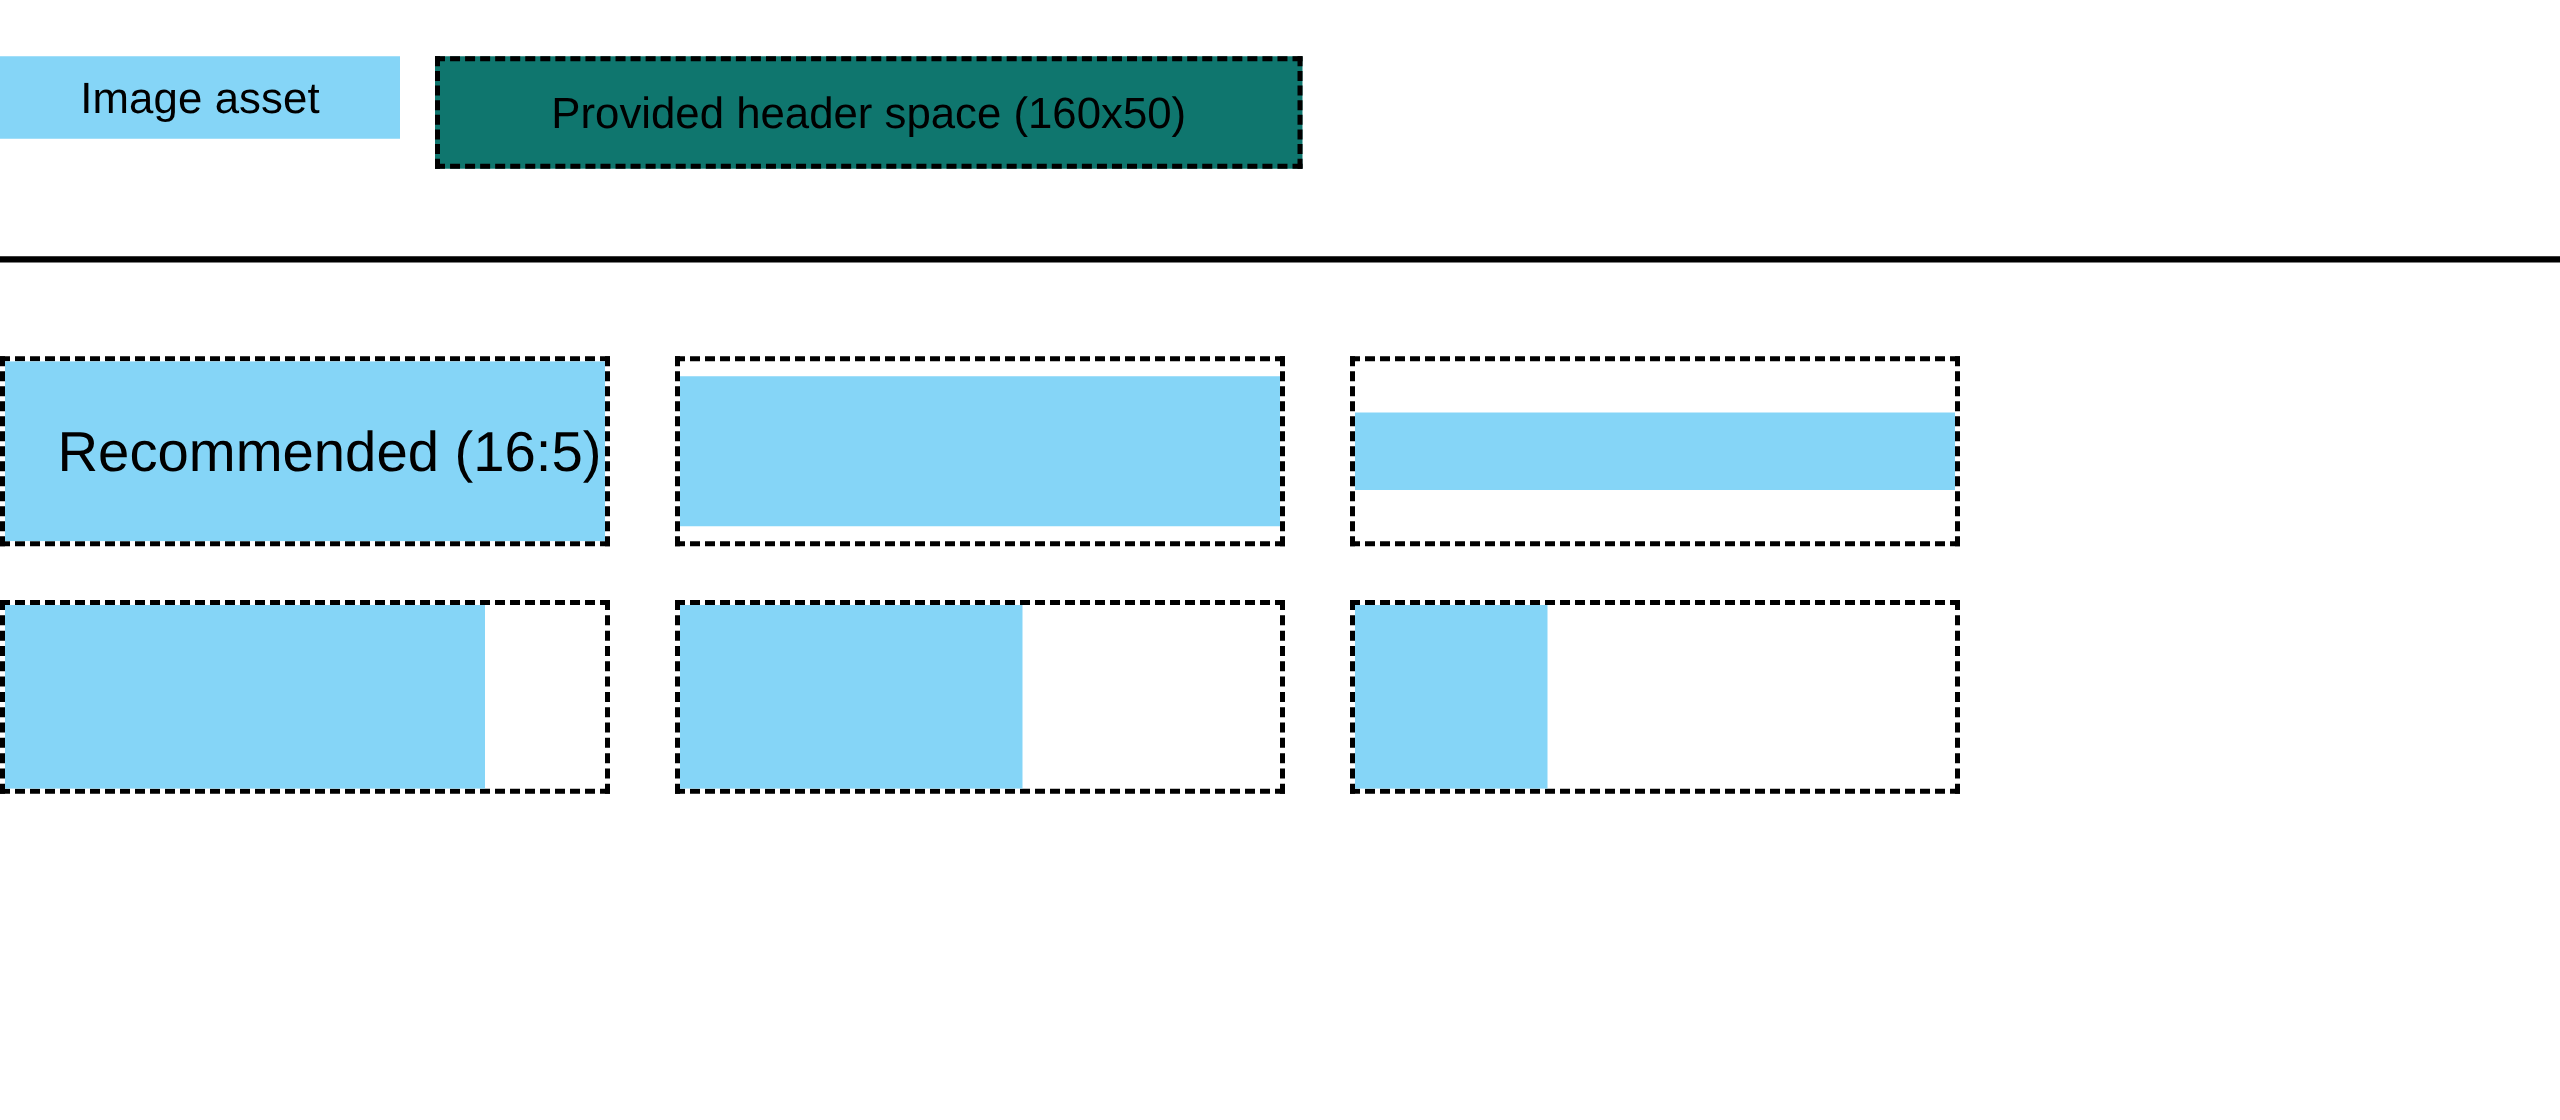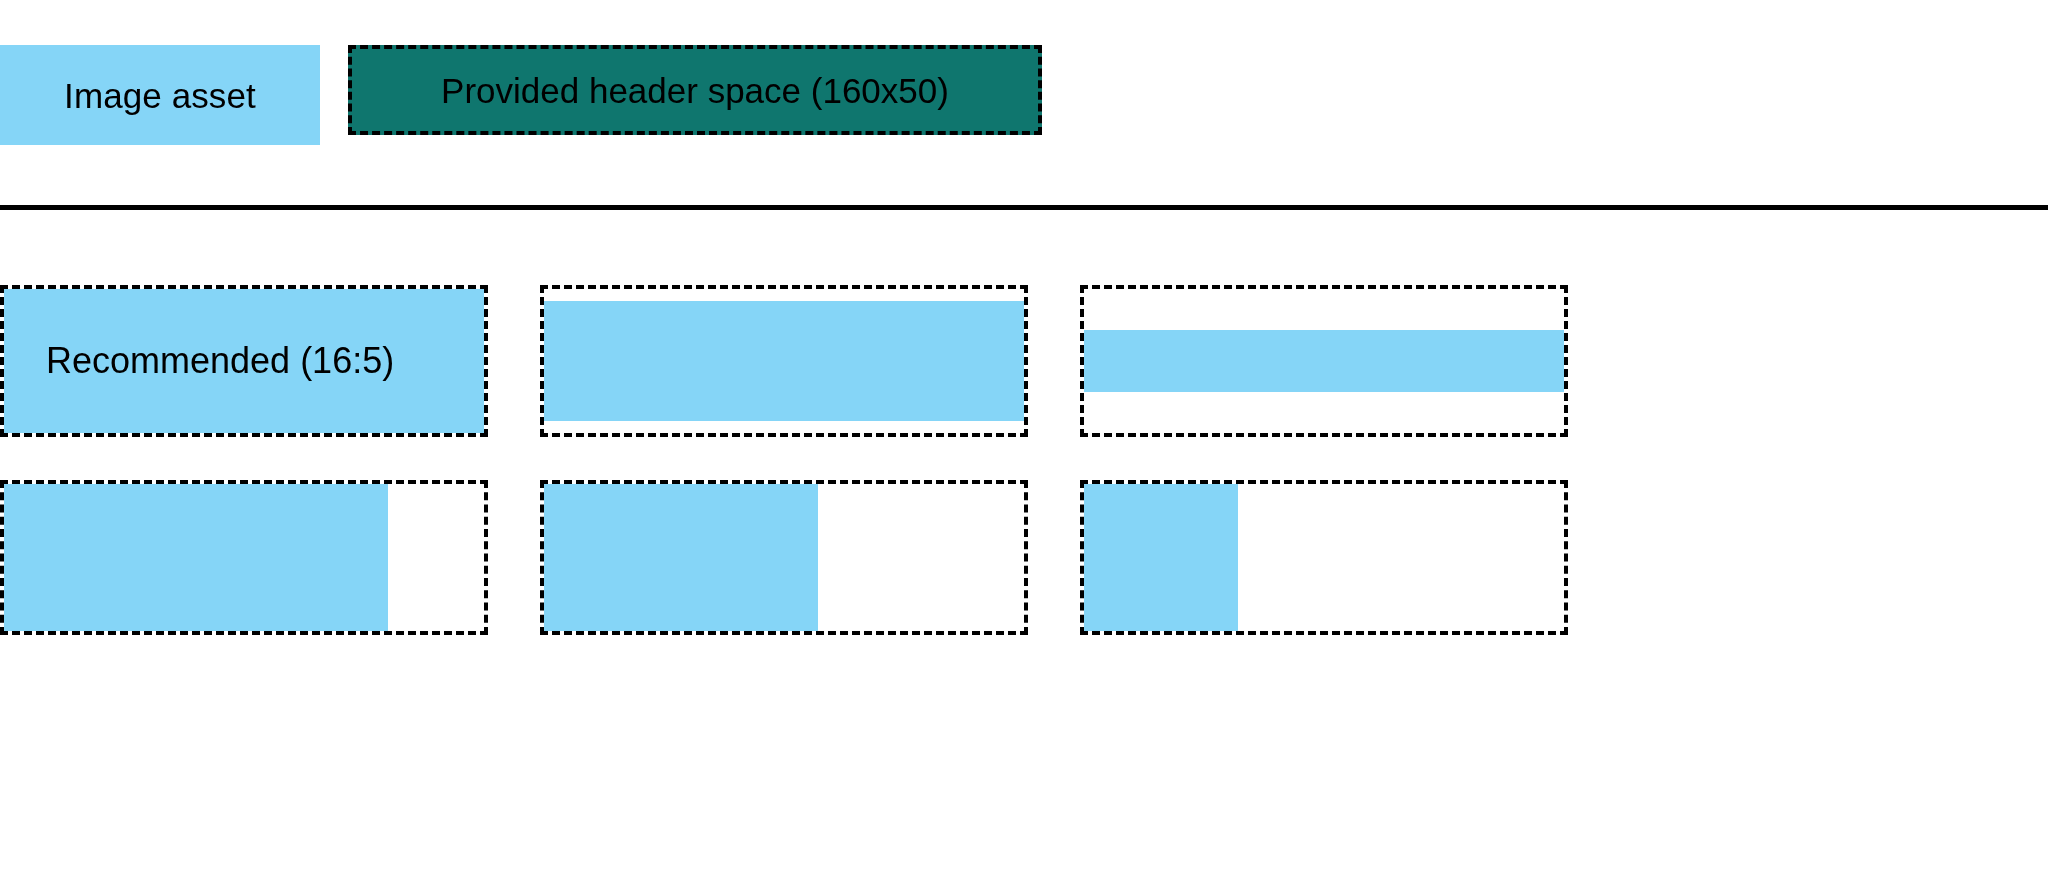--- a/index.html
+++ b/index.html
@@ -30,21 +30,21 @@
     position: absolute;
     left: 0;
     top: 45px;
     height: 90px;
     display: flex;
     align-items: stretch;
   }
 
   .image-asset-swatch {
     width: 320px;
-    height: 100px;
+    height: 66px;
     background: #85D5F7;
     display: flex;
     align-items: center;
     justify-content: center;
   }
   .image-asset-swatch .label {
     font-size: 35px;
     line-height: 1;
     letter-spacing: 0.1px;
     color: #000000;
@@ -128,21 +128,21 @@
   
   .fill-w80 { left: 0; top: 0; bottom: 0; width: 80%; }
   .fill-w57 { left: 0; top: 0; bottom: 0; width: 57%; }
   .fill-w32 { left: 0; top: 0; bottom: 0; width: 32%; }
 
   .cell-label {
     position: absolute;
     left: 42px;
     top: 50%;
     transform: translateY(-50%);
-    font-size: 36px;
+    font-size: 45px;
     line-height: 1;
     color: #000000;
     white-space: nowrap;
     z-index: 2;
   }
 </style>
 </head>
 <body>
 
 <div class="canvas">

